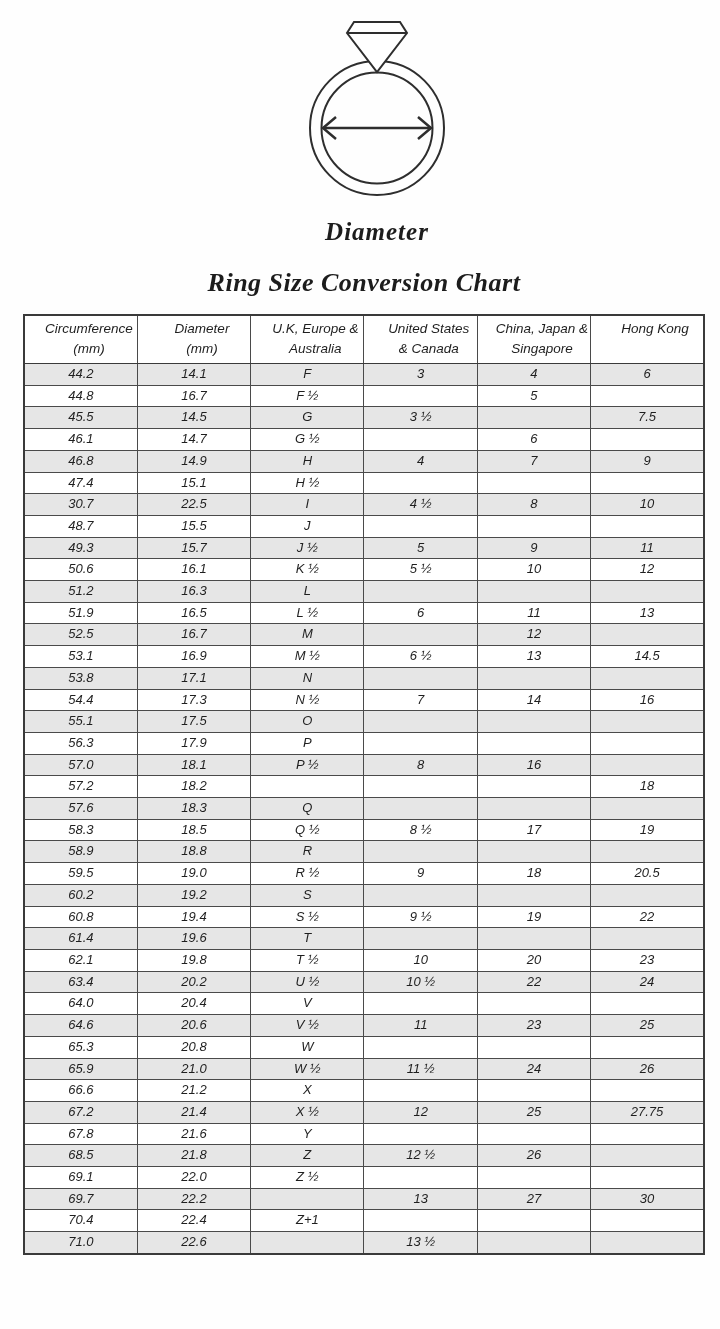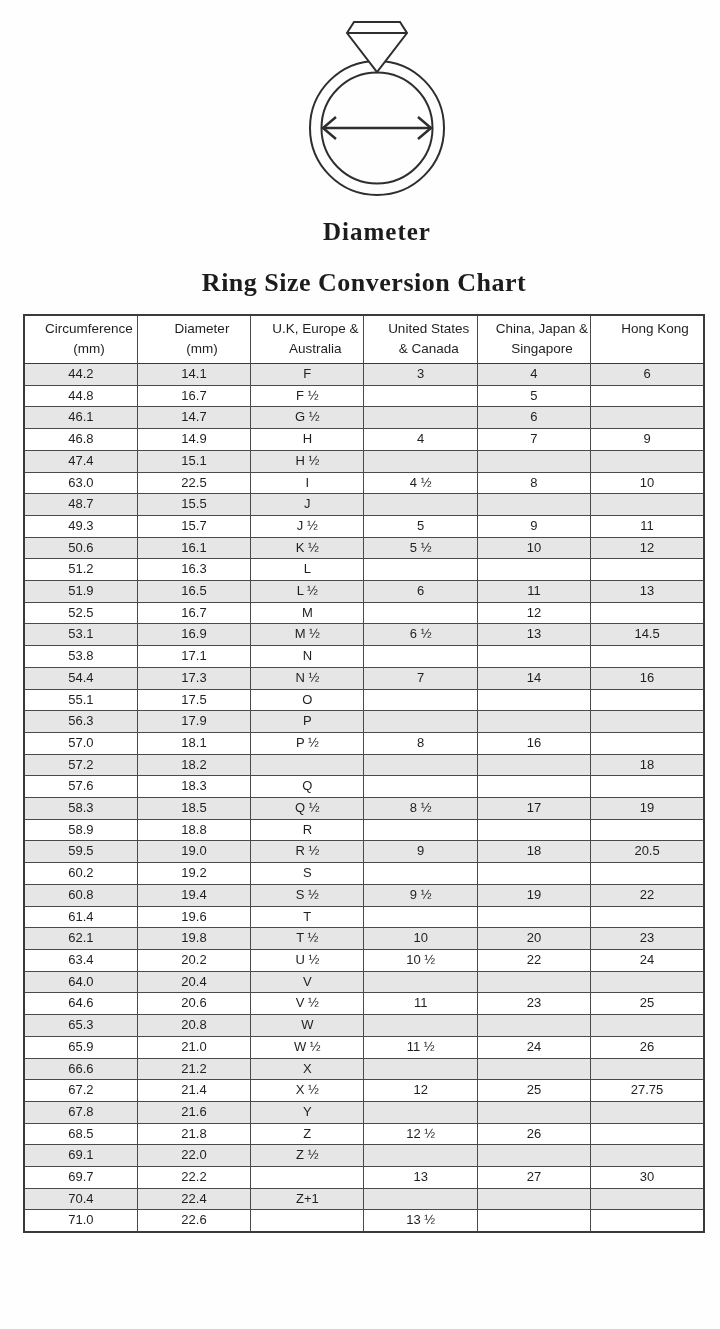--- a/index.html
+++ b/index.html
@@ -8,20 +8,21 @@
     background: #ffffff;
   }
   .page {
     position: relative;
     width: 720px;
     height: 1329px;
     background: #fefefe;
     font-family: "Liberation Sans", sans-serif;
     color: #222222;
     overflow: hidden;
+    font-style: italic;
   }
   .ring-svg {
     position: absolute;
     left: 297px;
     top: 16px;
     width: 160px;
     height: 184px;
   }
   .diagram-caption {
     position: absolute;
@@ -150,20 +151,28 @@
         </tr>
         <tr>
           <td>44.8</td>
           <td>16.7</td>
           <td>F ½</td>
           <td></td>
           <td>5</td>
           <td></td>
         </tr>
         <tr>
+          <td>45.5</td>
+          <td>14.5</td>
+          <td>G</td>
+          <td>3 ½</td>
+          <td></td>
+          <td>7.5</td>
+        </tr>
+        <tr>
           <td>46.1</td>
           <td>14.7</td>
           <td>G ½</td>
           <td></td>
           <td>6</td>
           <td></td>
         </tr>
         <tr>
           <td>46.8</td>
           <td>14.9</td>
@@ -174,21 +183,21 @@
         </tr>
         <tr>
           <td>47.4</td>
           <td>15.1</td>
           <td>H ½</td>
           <td></td>
           <td></td>
           <td></td>
         </tr>
         <tr>
-          <td>63.0</td>
+          <td>30.7</td>
           <td>22.5</td>
           <td>I</td>
           <td>4 ½</td>
           <td>8</td>
           <td>10</td>
         </tr>
         <tr>
           <td>48.7</td>
           <td>15.5</td>
           <td>J</td>

